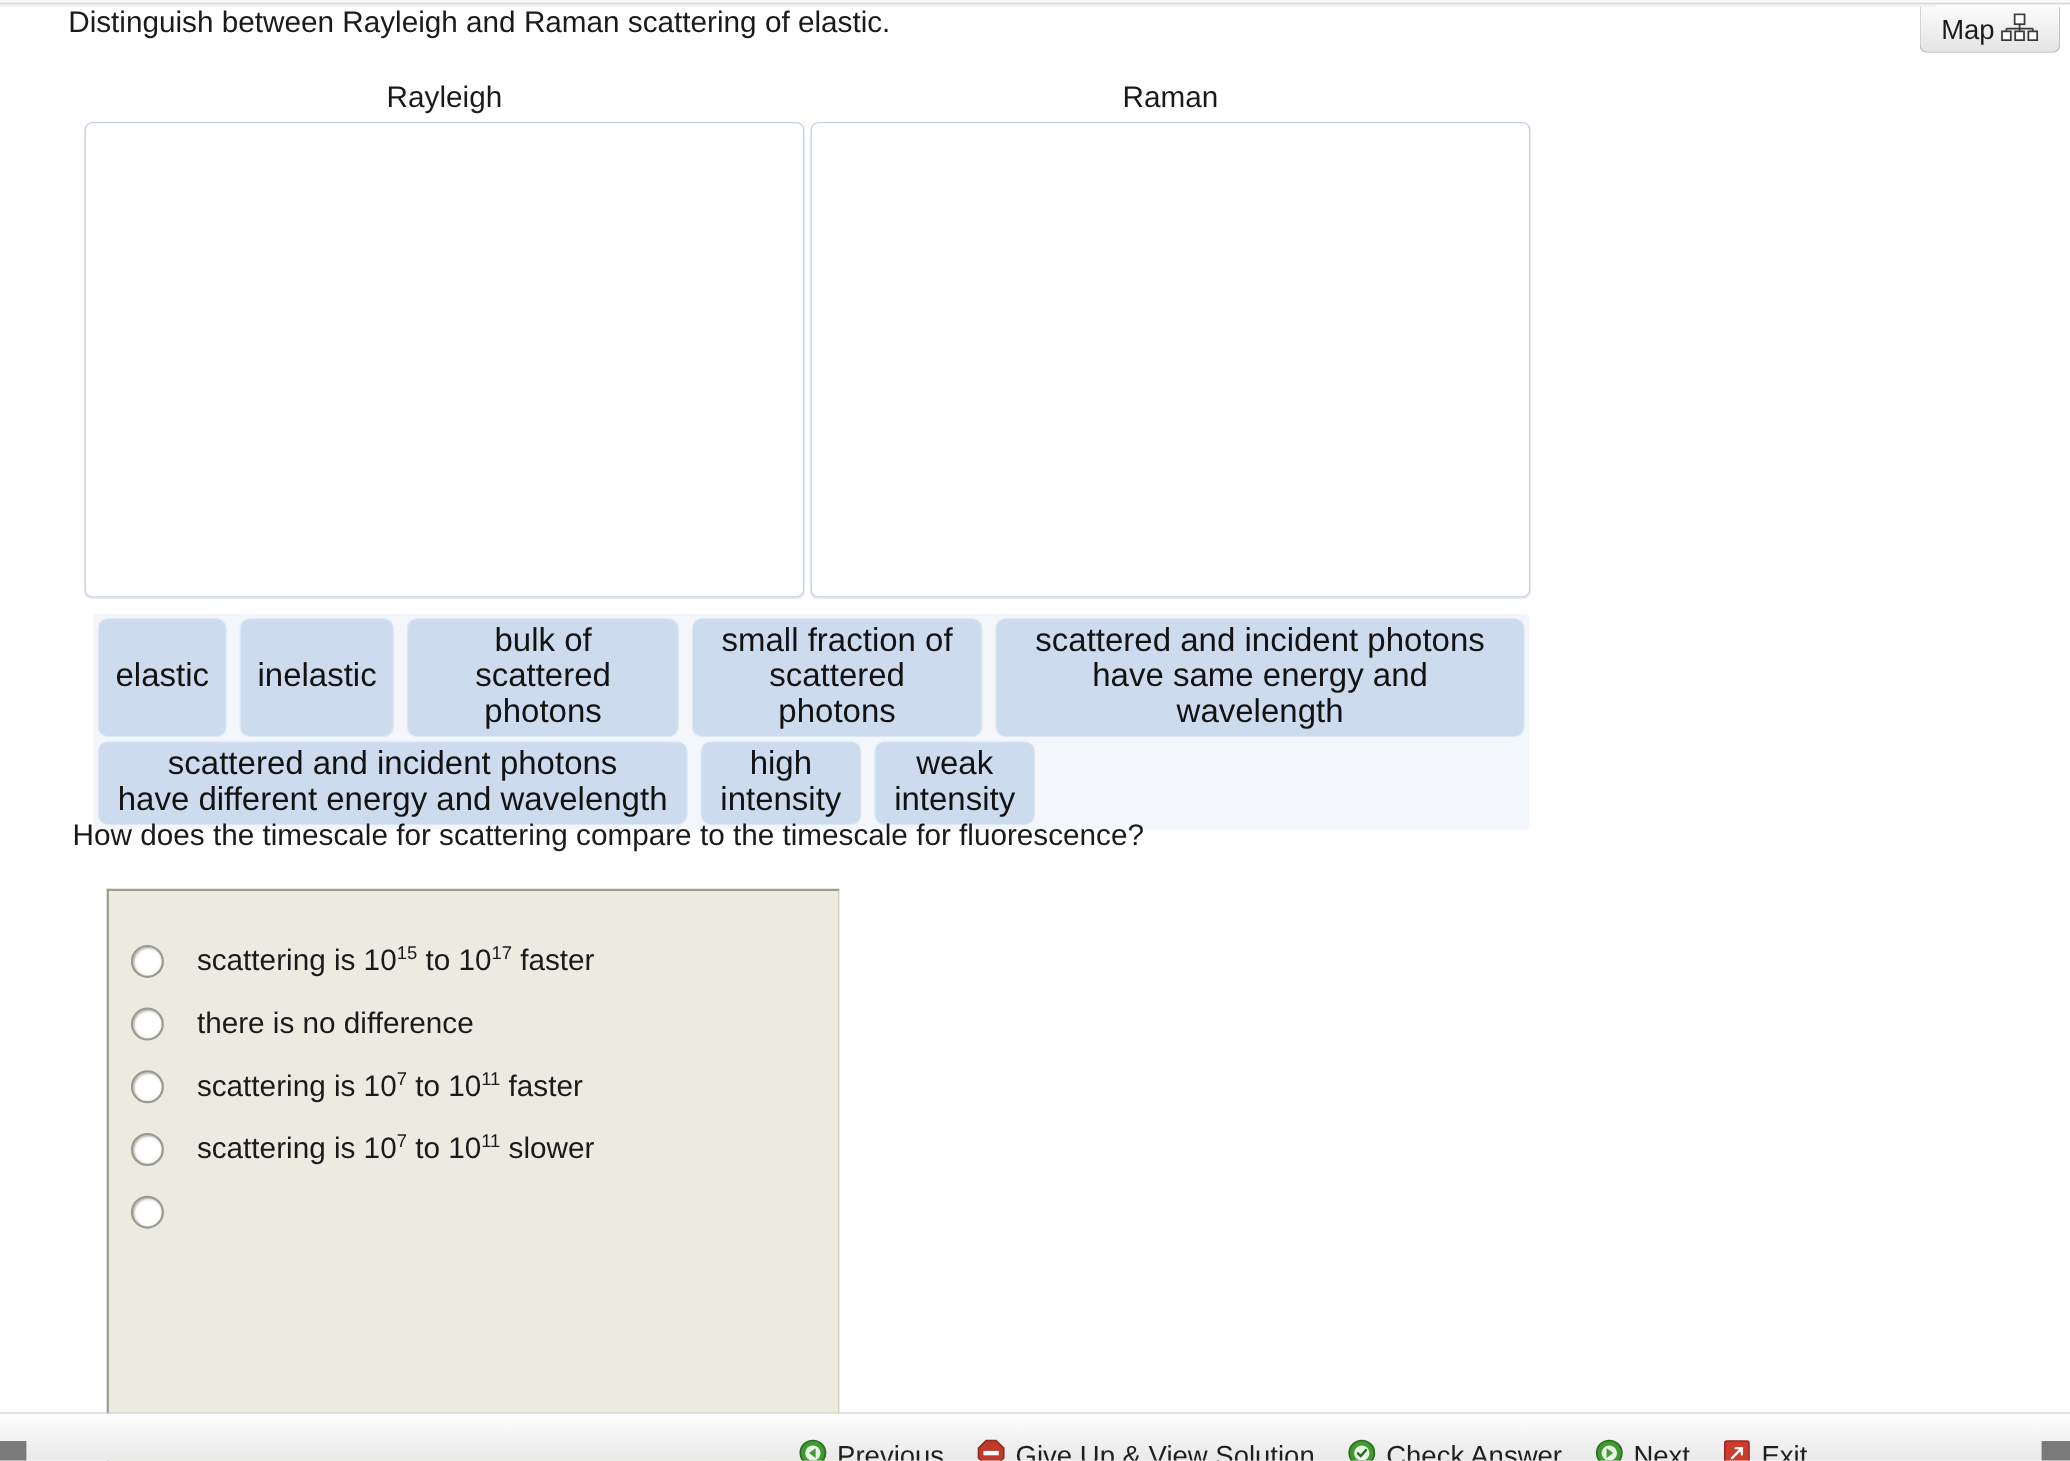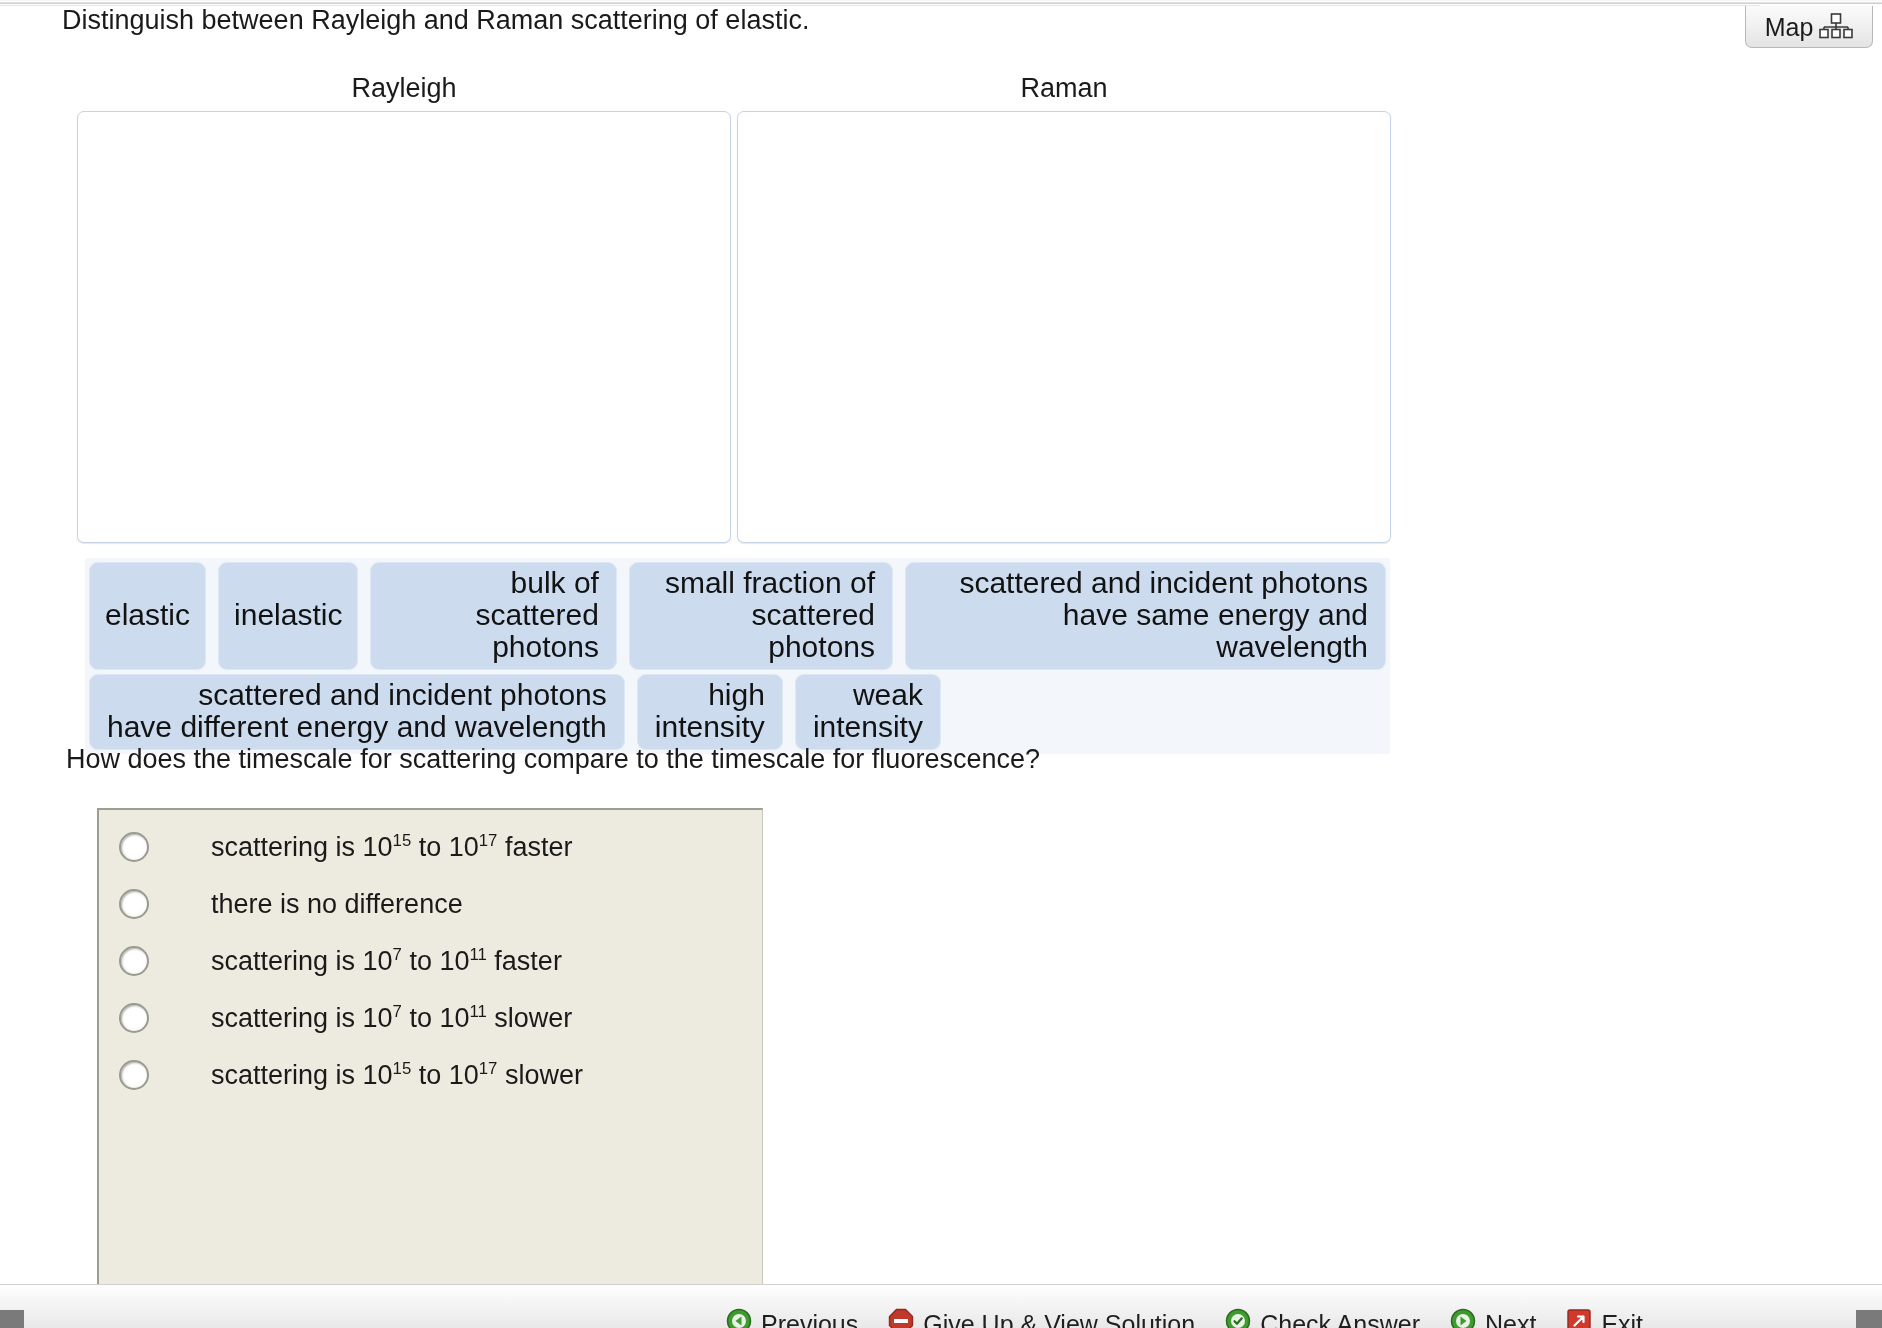--- a/index.html
+++ b/index.html
@@ -106,21 +106,21 @@
     font-size: 30px;
     line-height: 1.07;
     text-align: center;
     padding: 7px 16px 9px 16px;
     display: flex;
     flex-direction: column;
     justify-content: center;
     white-space: pre-line;
     box-shadow: inset 0 0 0 1px rgba(255,255,255,0.35);
   }
-  .token.two-line { padding: 5px 18px 7px 18px; text-align: right; }
+  .token.two-line { padding: 5px 18px 7px 18px; }
 
   
   .q2 {
     position: absolute;
     left: 66px; top: 744px;
     font-size: 27px;
     color: #1a1a1a;
     white-space: nowrap;
   }
 
@@ -131,24 +131,23 @@
     width: 666px; height: 520px;
     background: #edebdf;
     border-top: 2px solid #9d9d91;
     border-left: 2px solid #9d9d91;
     border-right: 1px solid #cbc9bd;
     border-bottom: none;
     padding: 22px 0 0 0;
   }
   .radio-row {
     display: flex;
-    align-items: flex-start;
+    align-items: flex-end;
     height: 57px;
     padding-left: 20px;
-    gap: 32px;
   }
   .radio-circle {
     width: 30px; height: 30px;
     border-radius: 50%;
     background: radial-gradient(circle at 50% 40%, #ffffff 55%, #f2f1e8 100%);
     border: 2px solid #9a9a90;
     box-shadow: inset 1px 1px 2px rgba(110,110,100,0.55);
     flex: 0 0 auto;
   }
   .radio-label {
@@ -263,21 +262,20 @@
       <div class="radio-row">
         <span class="radio-circle"></span>
         <span class="radio-label">scattering is 10<sup>7</sup> to 10<sup>11</sup> faster</span>
       </div>
       <div class="radio-row">
         <span class="radio-circle"></span>
         <span class="radio-label">scattering is 10<sup>7</sup> to 10<sup>11</sup> slower</span>
       </div>
       <div class="radio-row">
         <span class="radio-circle"></span>
-        <span class="radio-label">scattering is 10<sup>15</sup> to 10<sup>17</sup> slower</span>
       </div>
     </div>
 
   <div class="bottombar" id="bottom-toolbar">
     <div class="tb-cut-left"></div>
     <div class="tb-cut-right"></div>
   <div class="tb-item">
         <span><svg width="26" height="26" viewBox="0 0 26 26">
             <circle cx="13" cy="13" r="11.5" fill="#3f9b30" stroke="#2a6c20" stroke-width="1.5"></circle>
             <circle cx="13" cy="13" r="7" fill="#e8f4e4"></circle>

